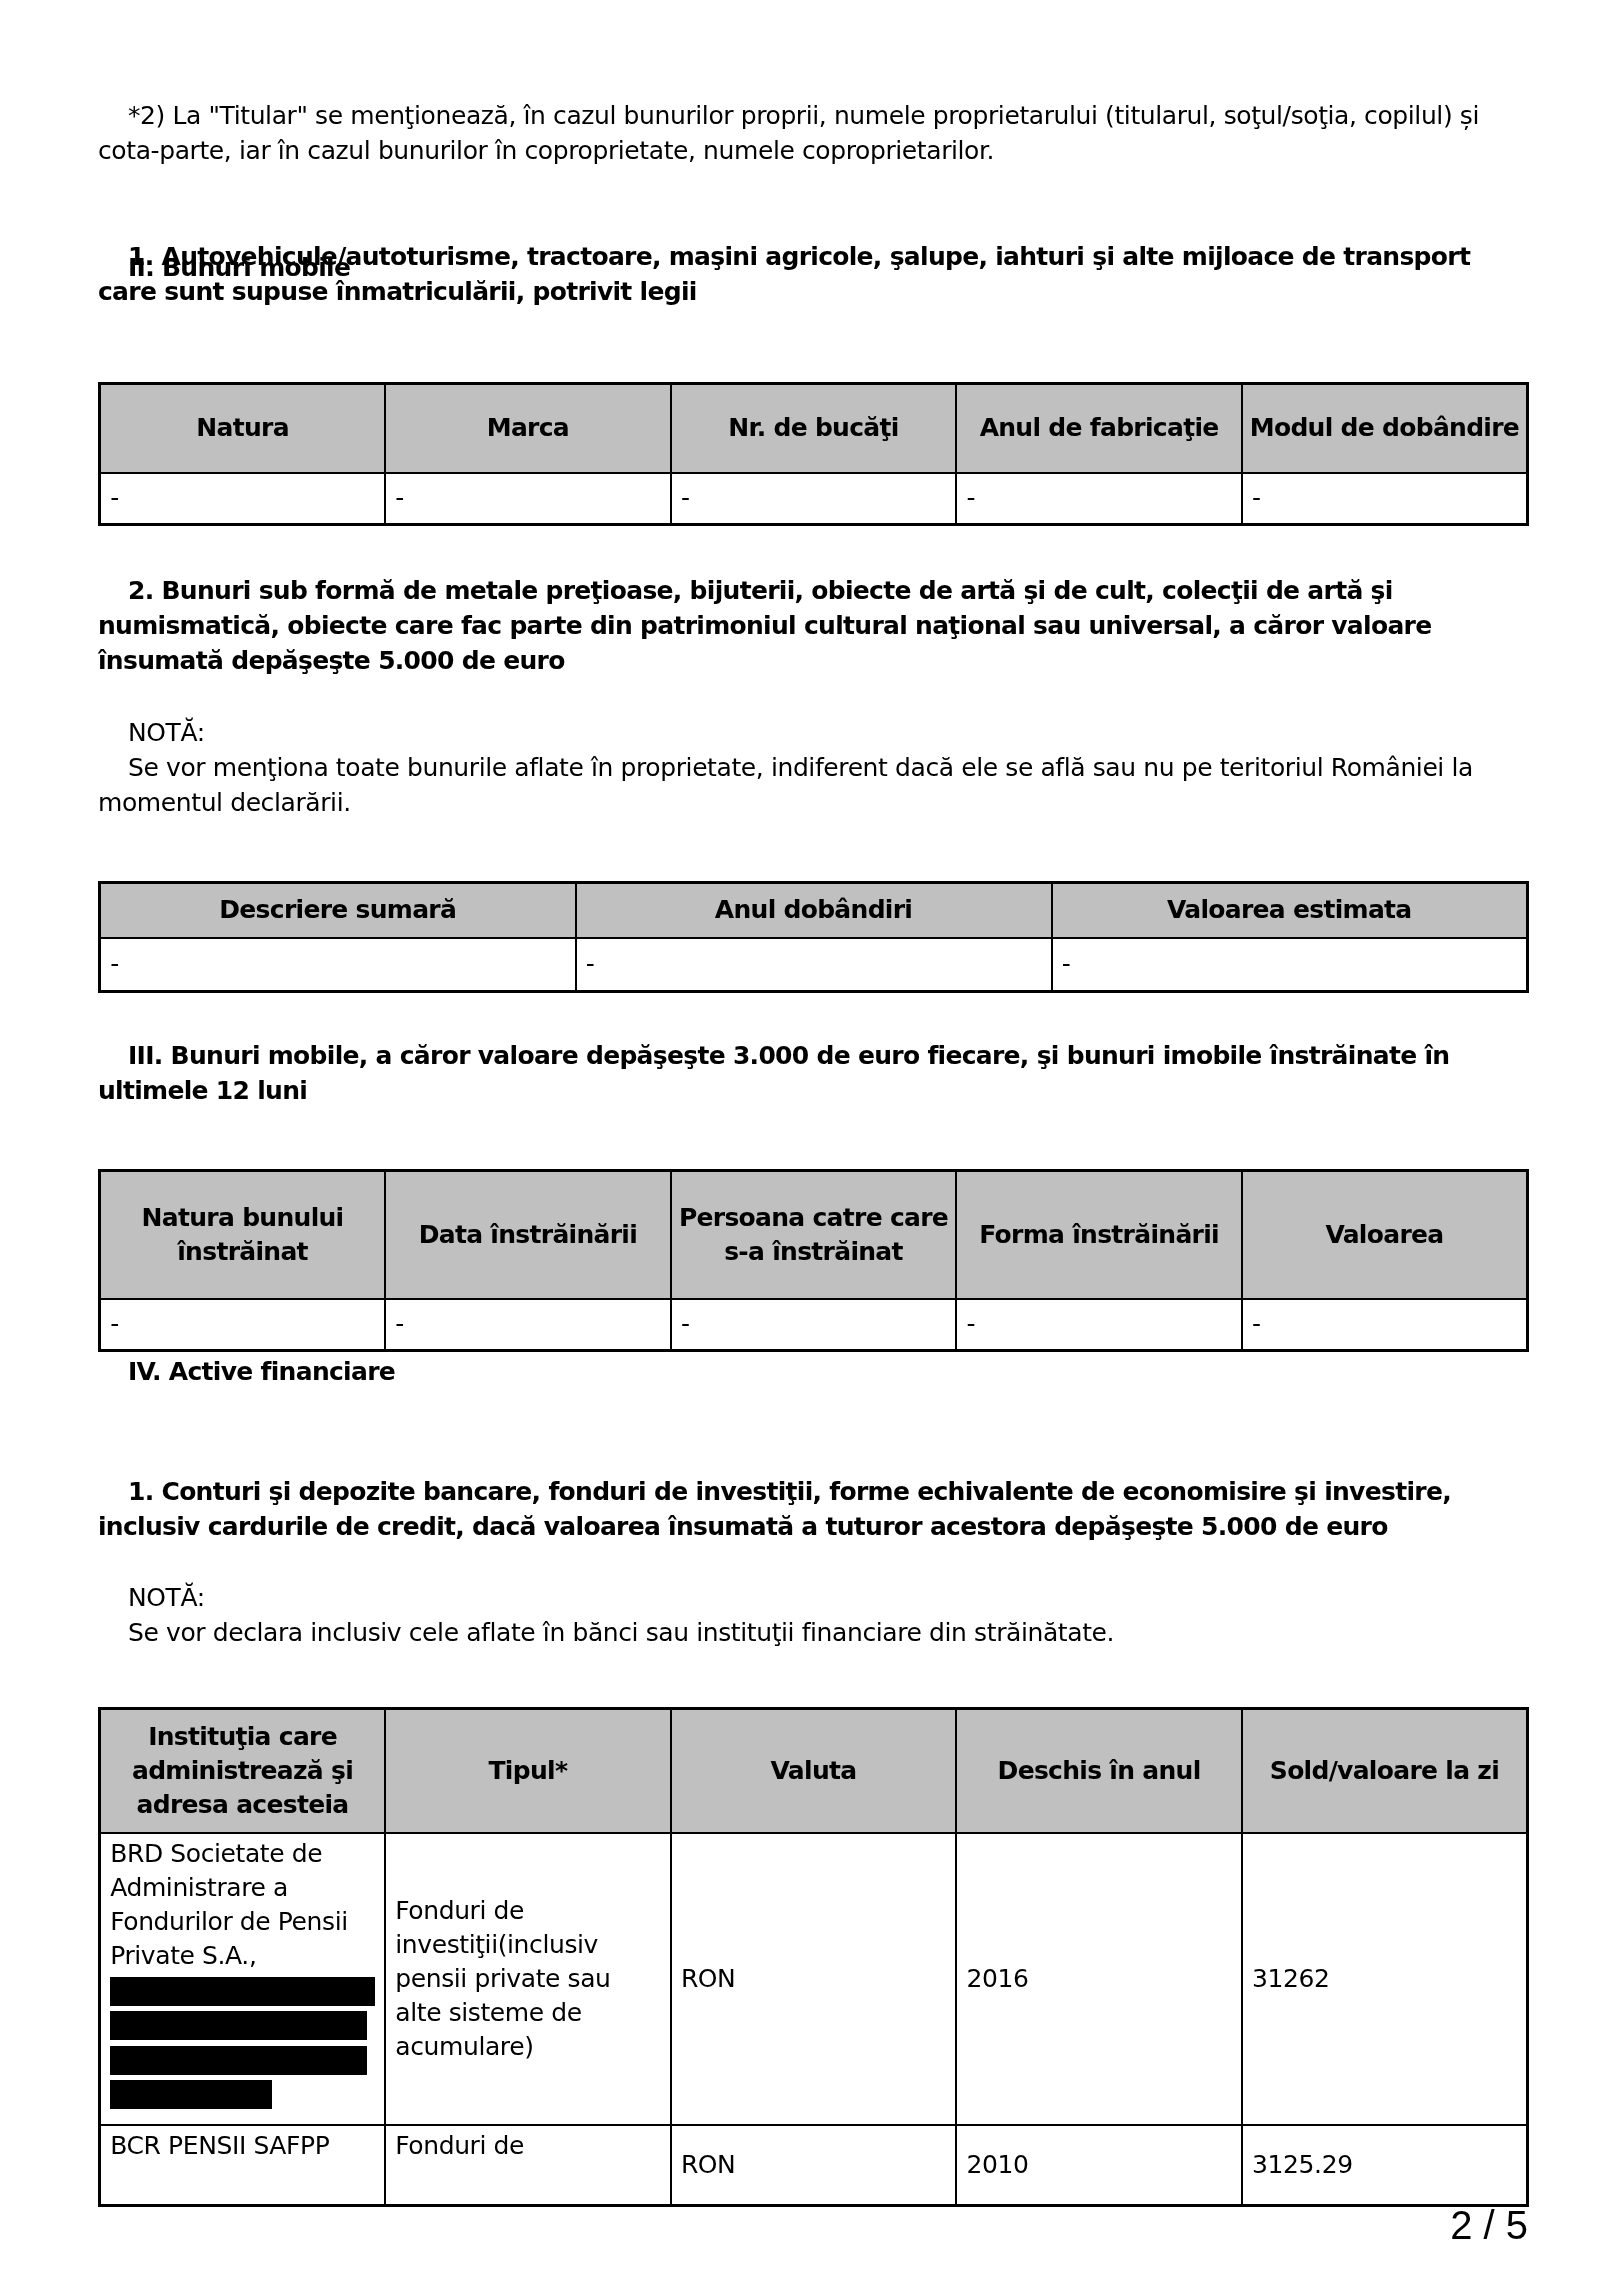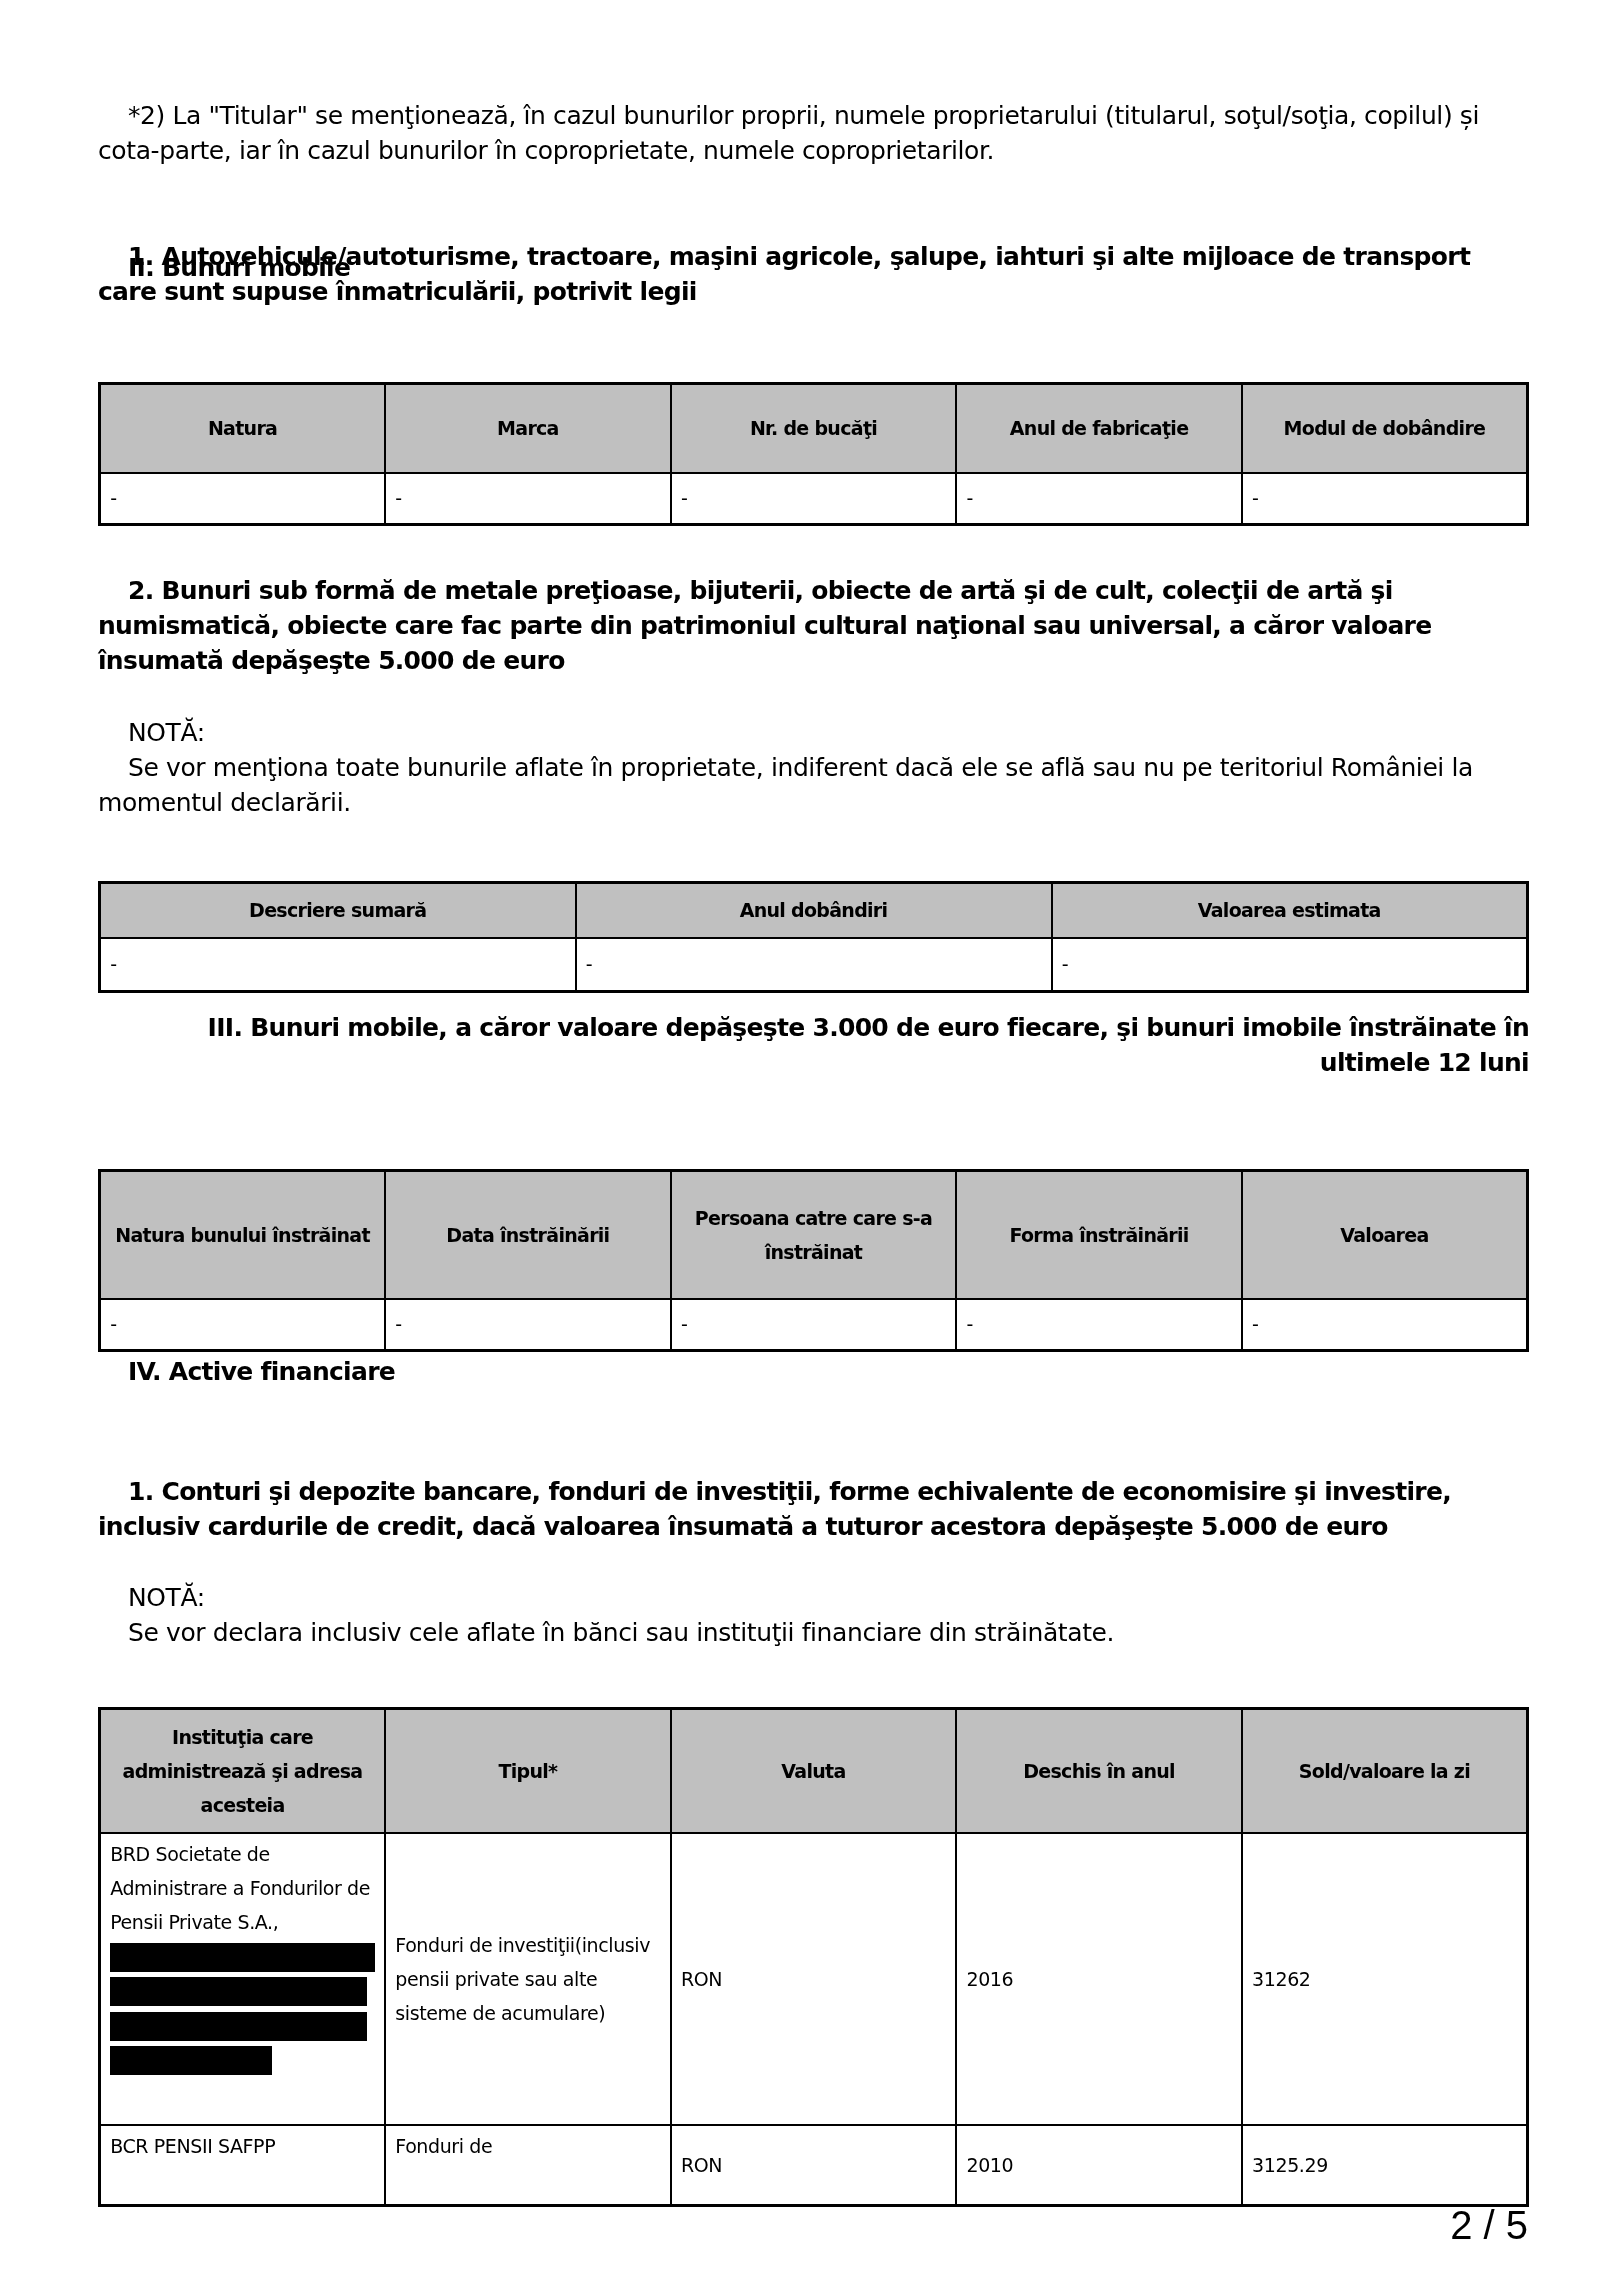--- a/index.html
+++ b/index.html
@@ -5,21 +5,21 @@
   html, body { margin: 0; padding: 0; background: #ffffff; }
   body { width: 1622px; height: 2295px; position: relative; overflow: hidden;
          font-family: "DejaVu Sans", sans-serif; color: #000; }
   .page { position: absolute; left: 98px; top: 0; width: 1431px; }
   .blk { position: absolute; left: 0; width: 1431px; font-size: 25px; line-height: 35px;
          letter-spacing: -0.4px; }
   .blk.bold { font-weight: bold; letter-spacing: -0.7px; }
   .ind { text-indent: 30px; }
   table { position: absolute; left: 0; width: 1431px; border-collapse: collapse;
           table-layout: fixed; border: 3.3px solid #000; }
-  th, td { border: 2.6px solid #000; font-size: 19px; line-height: 34px; letter-spacing: -0.4px; }
+  th, td { border: 2.6px solid #000; font-size: 25px; line-height: 34px; letter-spacing: -0.4px; }
   th { background: #c0c0c0; font-weight: bold; text-align: center; vertical-align: middle;
        padding: 3.9px 5.2px; letter-spacing: -0.7px; }
   td { background: #fff; text-align: left; vertical-align: middle; padding: 3.9px 9.2px; }
   td.top { vertical-align: top; }
   .redact { display: block; background: #000; height: 29px; margin: 3.9px 0 5.2px 0; }
   .pagenum { position: absolute; right: 94px; top: 2203px; font-family: "Liberation Sans", sans-serif;
              font-size: 40px; }
 </style>
 </head>
 <body>
@@ -79,21 +79,21 @@
     </thead>
     <tbody>
       <tr style="height:54px;">
         <td>-</td>
         <td>-</td>
         <td>-</td>
       </tr>
     </tbody>
   </table>
 
-  <div class="blk bold ind" style="top:1010px;text-align:right;">III. Bunuri mobile, a căror valoare depăşeşte 3.000 de euro fiecare, şi bunuri imobile înstrăinate în ultimele 12 luni</div>
+  <div class="blk bold ind" style="top:1038px;">III. Bunuri mobile, a căror valoare depăşeşte 3.000 de euro fiecare, şi bunuri imobile înstrăinate în ultimele 12 luni</div>
 
   <table style="top:1169px;">
     <colgroup>
         <col>
         <col>
         <col>
         <col>
         <col>
       </colgroup>
     <thead>

